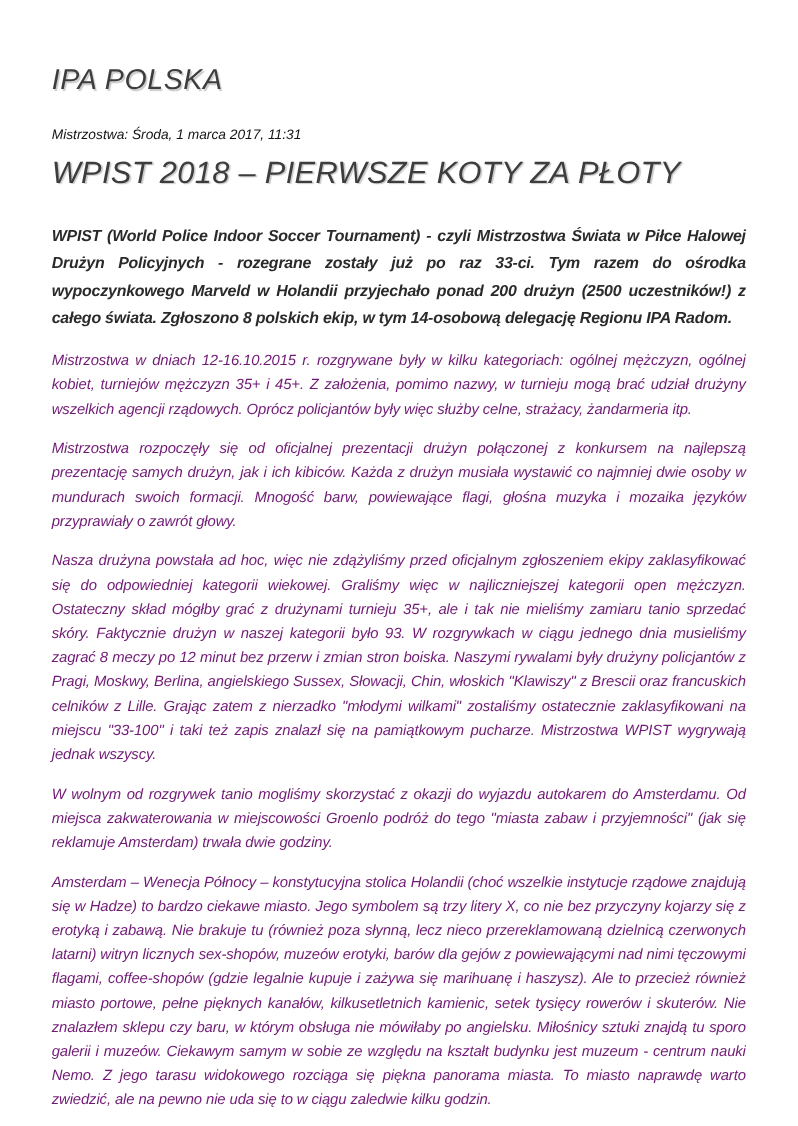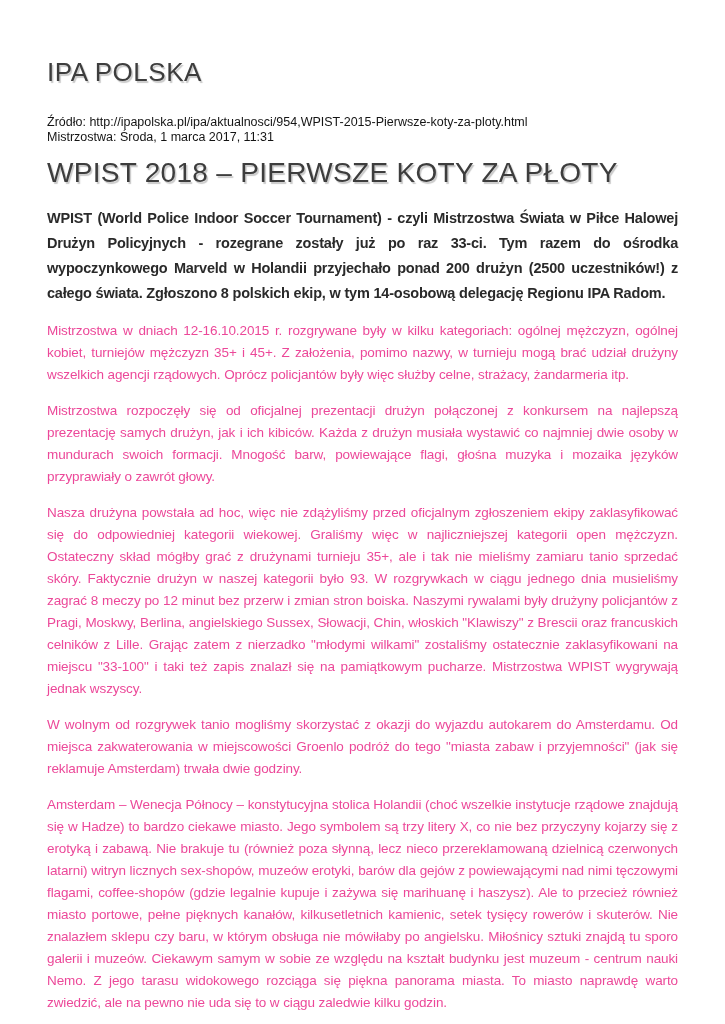--- a/index.html
+++ b/index.html
@@ -13,20 +13,21 @@
     overflow: hidden;
     font-family: "Liberation Sans", "DejaVu Sans", sans-serif;
     color: #1c1c1c;
   }
   .page {
     box-sizing: border-box;
     width: 725px;
     height: 736px;
     padding: 58px 47px 0 47px;
     background: #ffffff;
+    font-style: italic;
   }
   .site-title {
     margin: 0;
     font-size: 26px;
     font-weight: 400;
     letter-spacing: 0.5px;
     color: #3d3d3d;
     text-shadow: 1.5px 1.5px 1px #c9c9c9;
     line-height: 1.15;
   }
@@ -40,50 +41,49 @@
   .article-title {
     margin: 10px 0 0 0;
     font-size: 28px;
     font-weight: 400;
     letter-spacing: 0.3px;
     color: #3d3d3d;
     text-shadow: 1.5px 1.5px 1px #c9c9c9;
     line-height: 1.2;
   }
   .article-body {
-    margin-top: 17px;
+    margin-top: 29px;
   }
   p.lead {
     margin: 0 0 14px 0;
     font-size: 14.5px;
     font-weight: 700;
     line-height: 25px;
     letter-spacing: -0.2px;
     text-align: justify;
     color: #2a2a2a;
   }
   p.para {
     margin: 0 0 14px 0;
     font-size: 13.5px;
     font-weight: 400;
     line-height: 22px;
     letter-spacing: -0.1px;
     text-align: justify;
-    color: #ec4899;
+    color: #701a75;
   }
 </style>
 </head>
 <body>
 
 <div class="page">
 
   <h1 class="site-title">IPA POLSKA</h1>
 
   <div class="meta">
-    <div class="line"><span>Źródło:</span> <span>http://ipapolska.pl/ipa/aktualnosci/954,WPIST-2015-Pierwsze-koty-za-ploty.html</span></div>
     <div class="line"><span>Mistrzostwa:</span> <span>Środa, 1 marca 2017, 11:31</span></div>
   </div>
 
   <h2 class="article-title">WPIST 2018 – PIERWSZE KOTY ZA PŁOTY</h2>
 
   <div class="article-body">
     <p class="lead">WPIST (World Police Indoor Soccer Tournament) - czyli Mistrzostwa Świata w Piłce Halowej Drużyn Policyjnych - rozegrane zostały już po raz 33-ci. Tym razem do ośrodka wypoczynkowego Marveld w Holandii przyjechało ponad 200 drużyn (2500 uczestników!) z całego świata. Zgłoszono 8 polskich ekip, w tym 14-osobową delegację Regionu IPA Radom.</p>
 
     <p class="para">Mistrzostwa w dniach 12-16.10.2015 r. rozgrywane były w kilku kategoriach: ogólnej mężczyzn, ogólnej kobiet, turniejów mężczyzn 35+ i 45+. Z założenia, pomimo nazwy, w turnieju mogą brać udział drużyny wszelkich agencji rządowych. Oprócz policjantów były więc służby celne, strażacy, żandarmeria itp.</p>
     <p class="para">Mistrzostwa rozpoczęły się od oficjalnej prezentacji drużyn połączonej z konkursem na najlepszą prezentację  samych drużyn, jak i ich kibiców. Każda z drużyn musiała wystawić co najmniej dwie osoby w mundurach swoich formacji. Mnogość barw, powiewające flagi, głośna muzyka i mozaika języków przyprawiały o zawrót głowy.</p>

